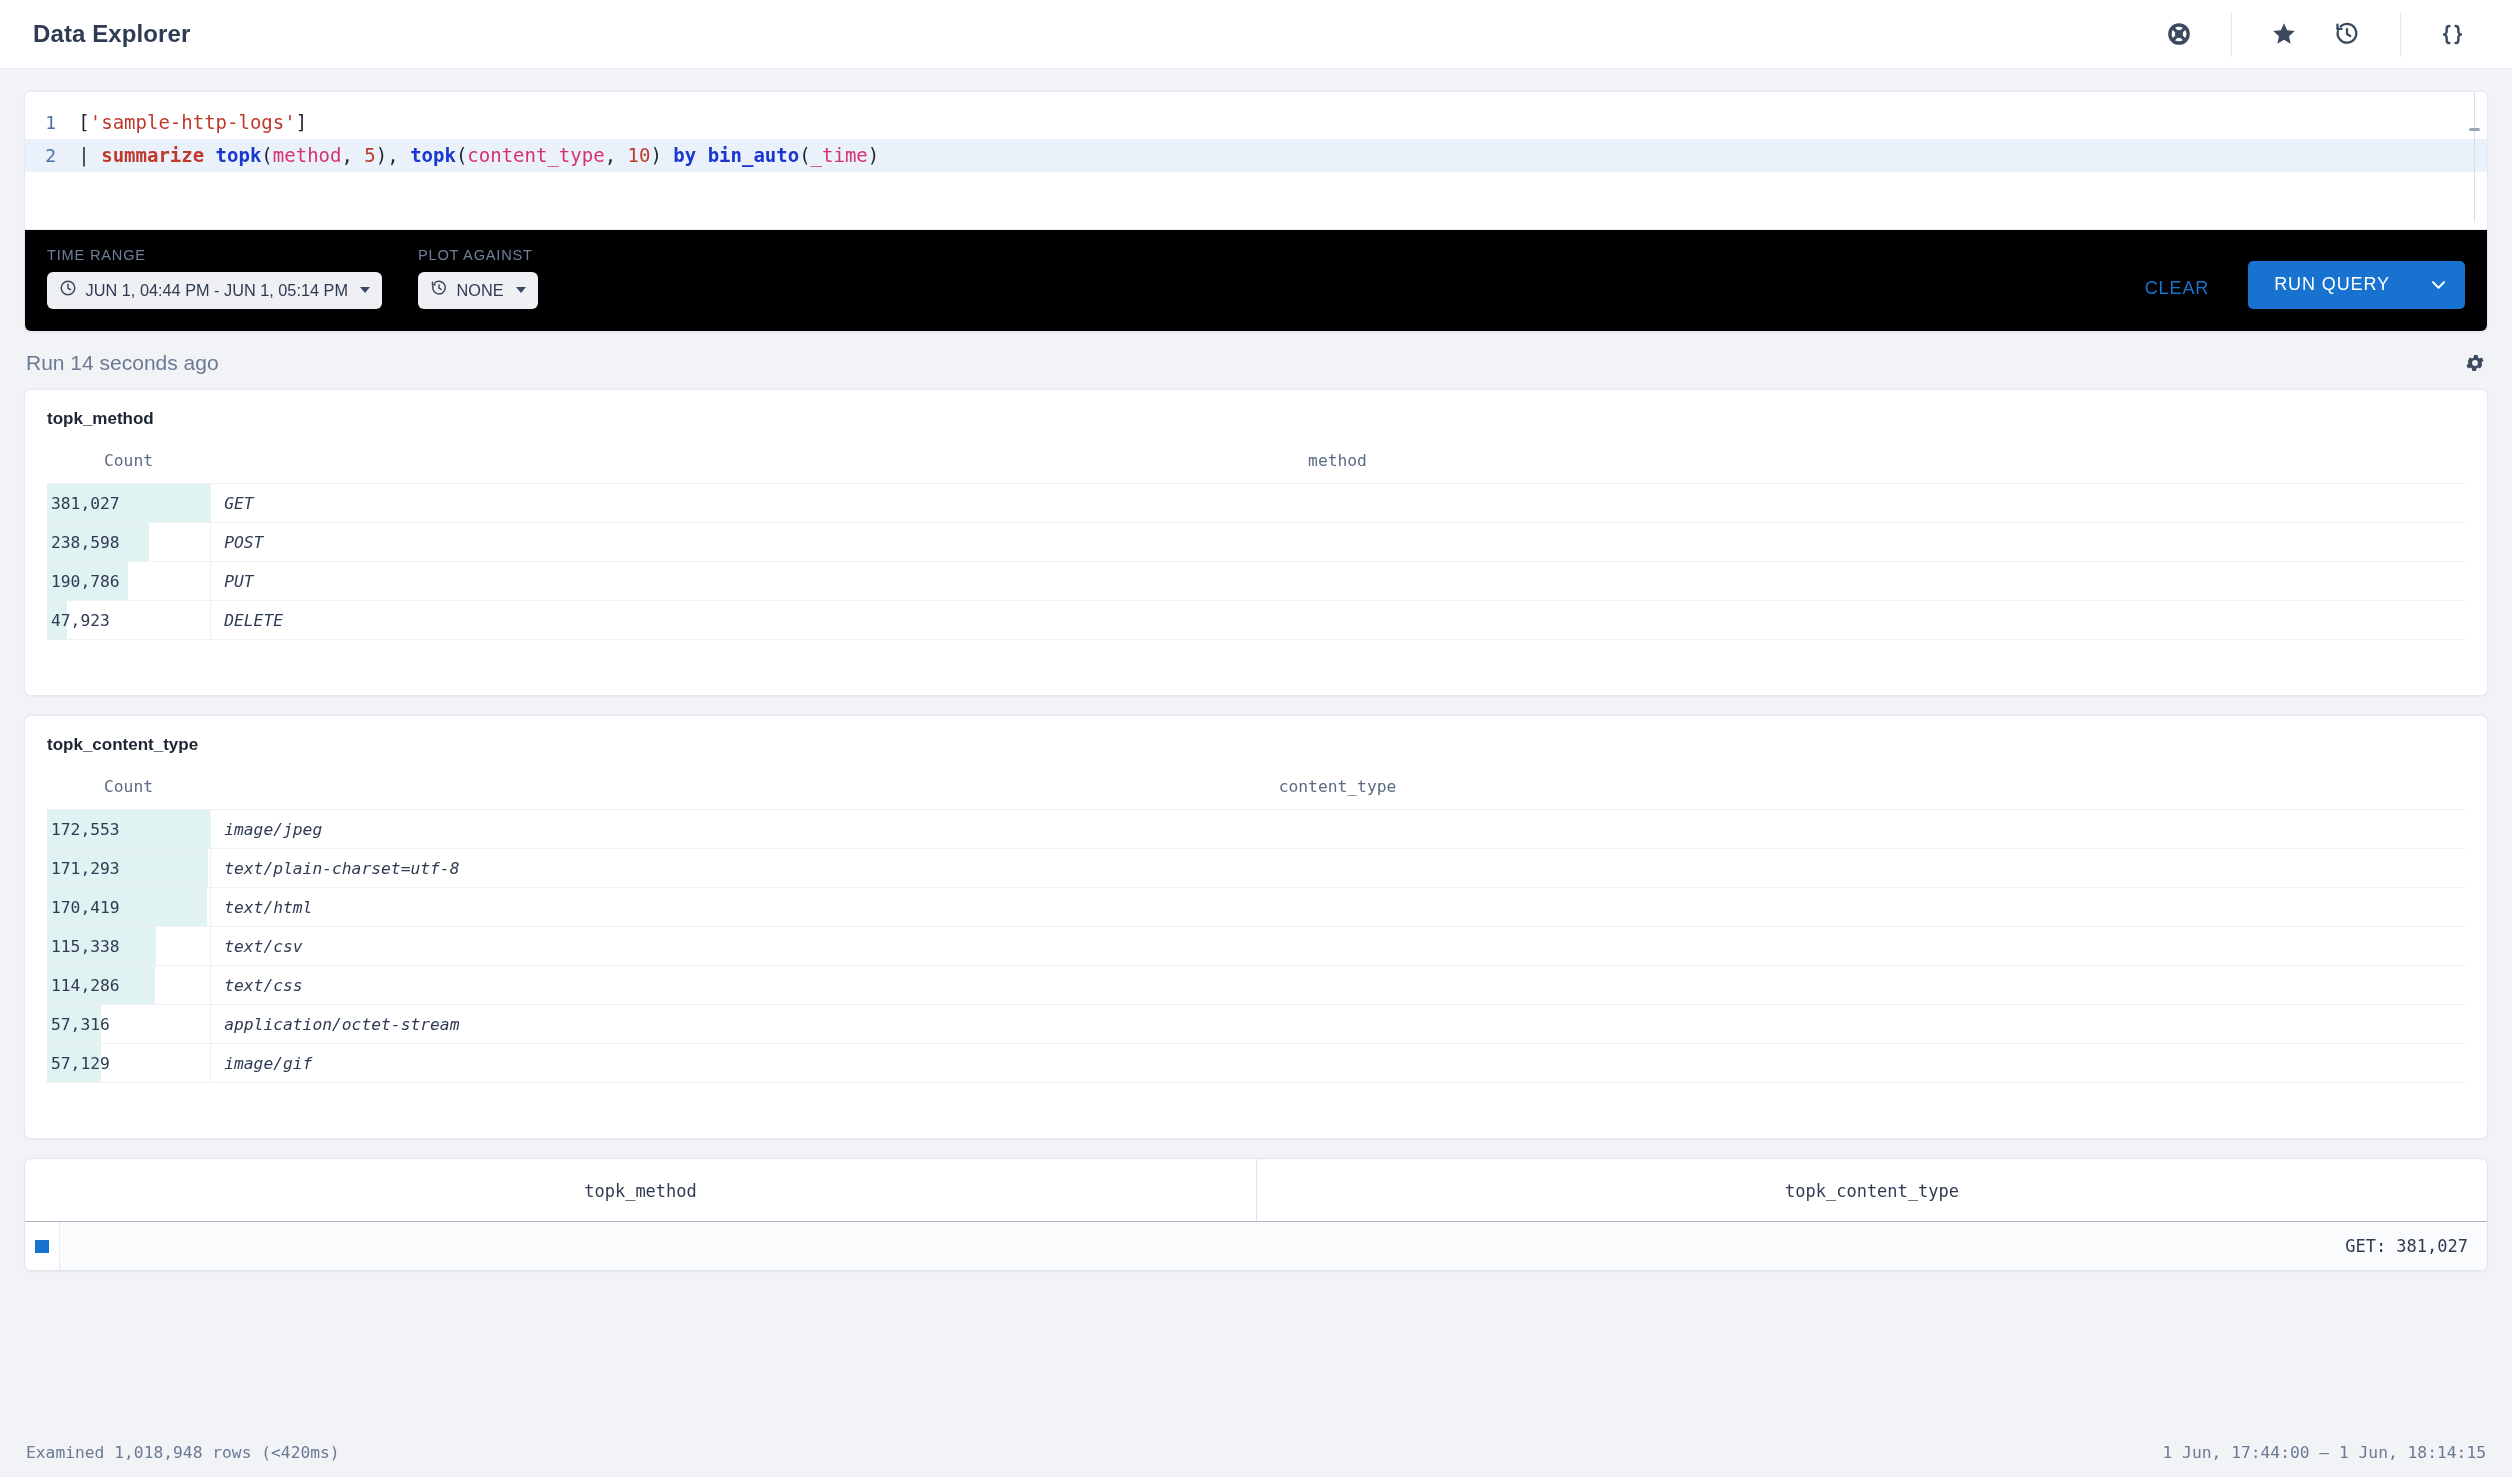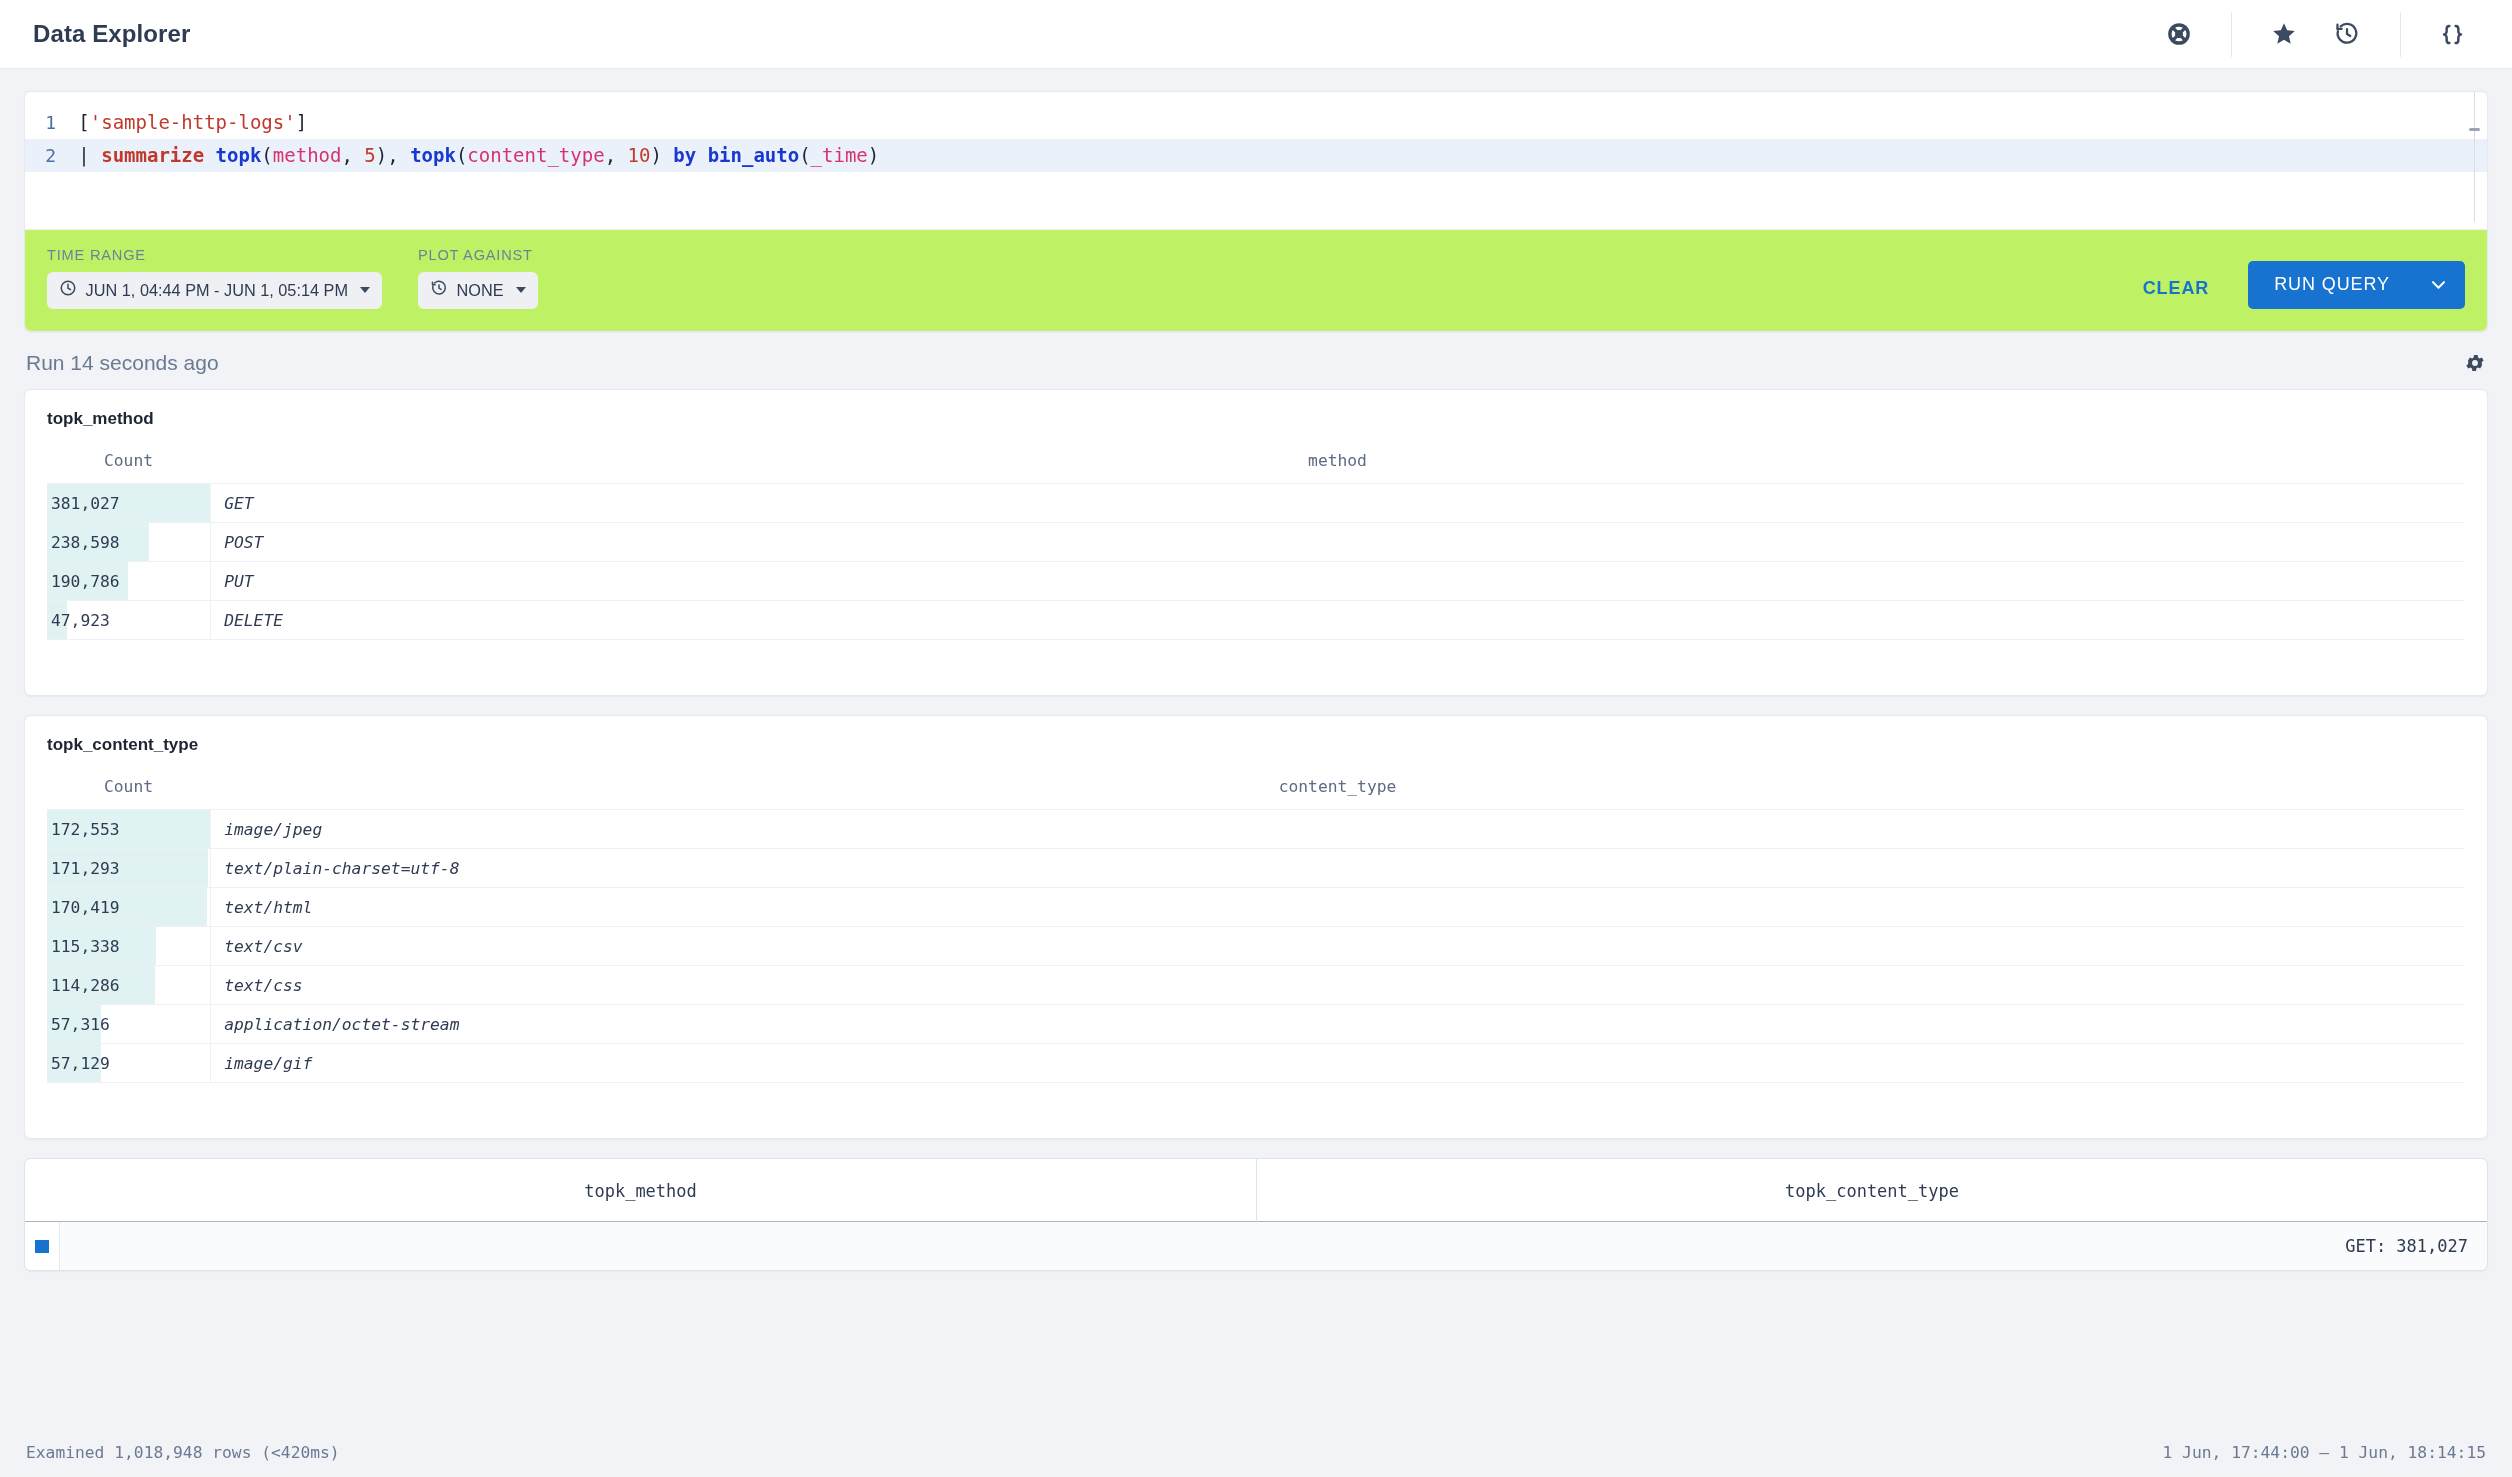--- a/index.html
+++ b/index.html
@@ -71,38 +71,38 @@
   }
   .editor-scrollbar::after {
     content: ""; position: absolute; left: -5.1px; top: 36px;
     width: 11px; height: 3.4px; background: #9aa4b4; border-radius: 1.7px;
   }
 
   .query-controls {
     display: flex; align-items: flex-end;
     border-top: 0.9px solid #edf0f4;
     padding: 17px 22px 22px 22px;
-    background: #bef264;
+    background: #000000;
   }
   .ctrl-group { margin-right: 36px; }
   .ctrl-label {
     font-size: 14.6px; letter-spacing: 0.8px; color: #71809a;
     text-transform: uppercase; margin-bottom: 8.6px; font-weight: 400;
   }
   .pill {
     display: inline-flex; align-items: center; gap: 8.6px;
     background: #eef0f4; border-radius: 6px;
     padding: 7.7px 12px; font-size: 16.3px; color: #2e3b52;
     cursor: pointer; white-space: nowrap;
   }
   .caret { border-left: 5.1px solid transparent; border-right: 5.1px solid transparent;
            border-top: 6px solid #3c4a60; margin-left: 3.4px; }
   .ctrl-spacer { flex: 1 1 auto; }
   .clear-btn {
-    color: #1773cf; font-size: 18px; letter-spacing: 0.9px; font-weight: 700;
+    color: #1773cf; font-size: 18px; letter-spacing: 0.9px; font-weight: 400;
     background: none; border: none; cursor: pointer; padding: 10.3px 17px;
     margin-right: 22px; font-family: inherit;
   }
   .run-btn {
     display: flex; align-items: center;
     background: #1773cf; color: #fff; border: none; border-radius: 5.1px;
     font-size: 18px; letter-spacing: 0.9px; font-weight: 500;
     padding: 0; cursor: pointer; height: 48px;
     font-family: inherit;
   }

